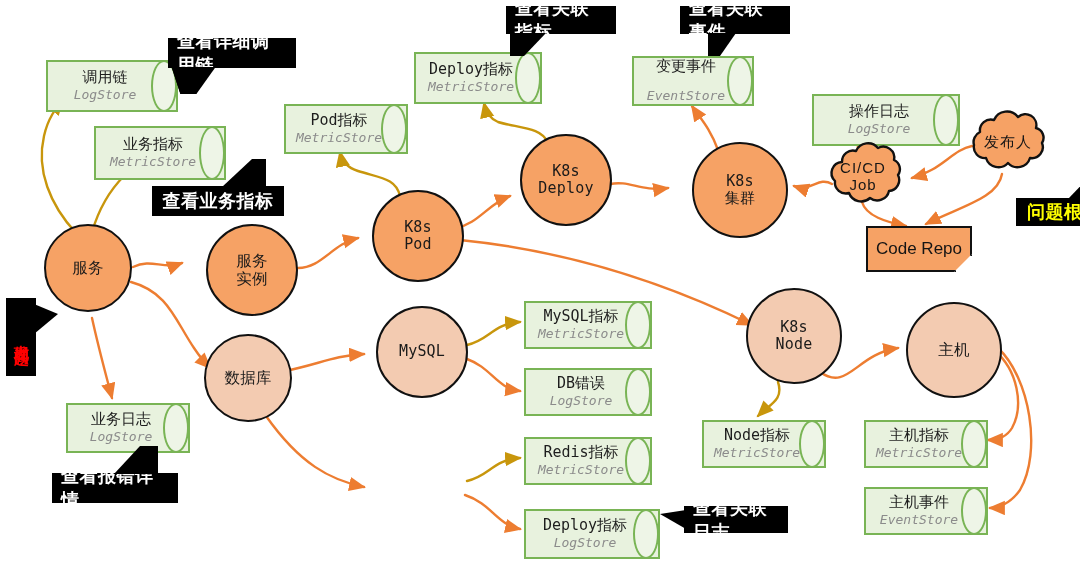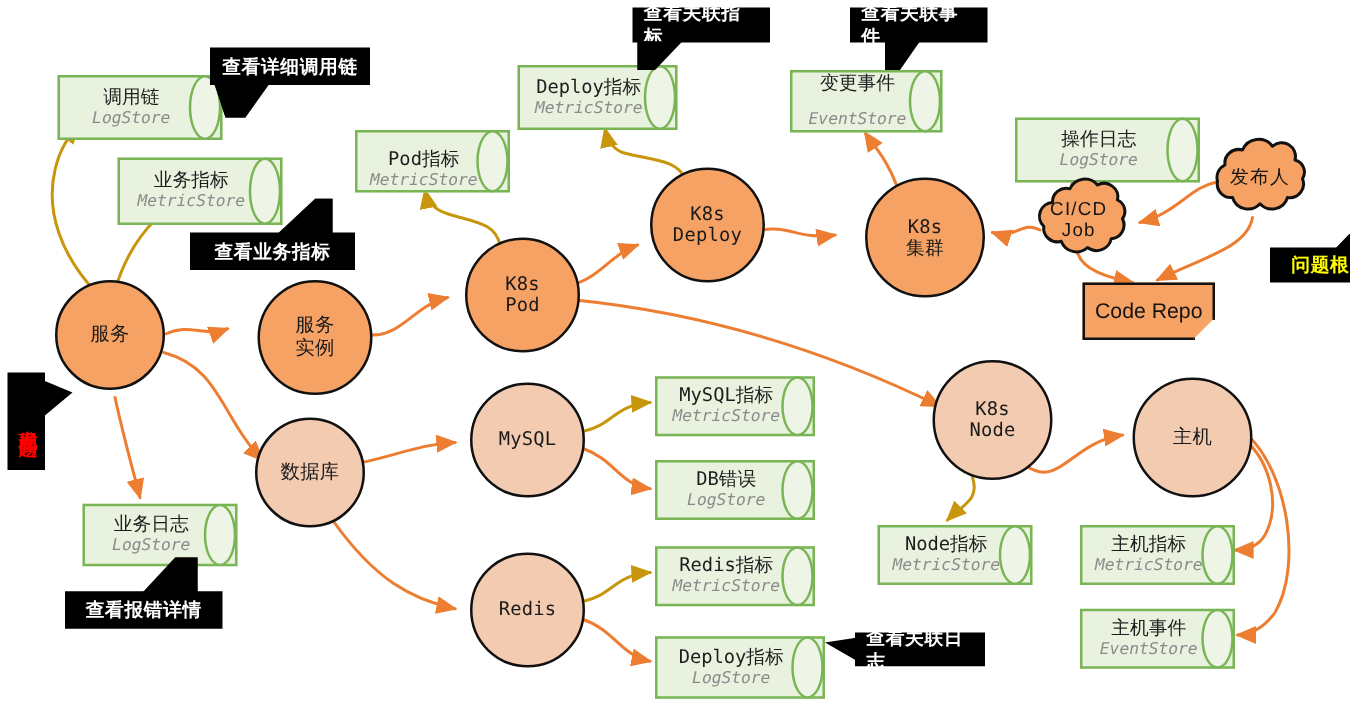--- a/index.html
+++ b/index.html
@@ -92,21 +92,21 @@
   }
   .cloud.cn .txt{font-family:"Liberation Sans","DejaVu Sans",sans-serif;font-size:15px;letter-spacing:1px;}
 
   
   .callout{
     position:absolute;z-index:9;
     background:#000;
     color:#fff;
     font-family:"Liberation Sans","DejaVu Sans",sans-serif;
     font-weight:bold;
-    font-size:15px;
+    font-size:18px;
     display:flex;align-items:center;justify-content:center;
     letter-spacing:.5px;
     box-sizing:border-box;
     padding:0 9px;
   }
   .callout .tail{position:absolute;width:0;height:0;}
   .callout.vert{
     writing-mode:vertical-rl;
     color:#ff0000;
     font-size:15px;
@@ -236,23 +236,20 @@
   </div>
 
   <div class="node cn fill-light" style="left:204px;top:334px;width:88px;height:88px;">
     <span class="lbl">数据库</span>
   </div>
 
   <div class="node fill-light" style="left:376px;top:306px;width:92px;height:92px;">
     <span class="lbl">MySQL</span>
   </div>
 
-  <div class="node fill-light" style="left:376px;top:442px;width:92px;height:92px;">
-    <span class="lbl">Redis</span>
-  </div>
 
   <div class="node fill-light" style="left:746px;top:288px;width:96px;height:96px;">
     <span class="lbl">K8s
 Node</span>
   </div>
 
   <div class="node cn fill-light" style="left:906px;top:302px;width:96px;height:96px;">
     <span class="lbl">主机</span>
   </div>
 
@@ -267,21 +264,21 @@
     <span class="t1">业务指标</span>
     <span class="t2">MetricStore</span>
   </div>
 
   <div class="cyl" style="left:66px;top:403px;width:124px;height:50px;">
     <span class="cap"></span>
     <span class="t1">业务日志</span>
     <span class="t2">LogStore</span>
   </div>
 
-  <div class="cyl" style="left:284px;top:104px;width:124px;height:50px;justify-content:flex-end;">
+  <div class="cyl" style="left:284px;top:104px;width:124px;height:50px;">
     <span class="cap"></span>
     <span class="t1">Pod指标</span>
     <span class="t2">MetricStore</span>
   </div>
 
   <div class="cyl" style="left:414px;top:52px;width:128px;height:52px;">
     <span class="cap"></span>
     <span class="t1">Deploy指标</span>
     <span class="t2">MetricStore</span>
   </div>

